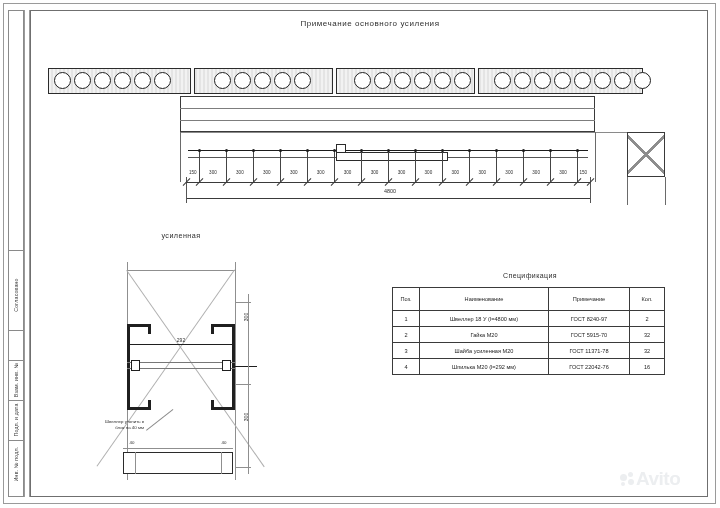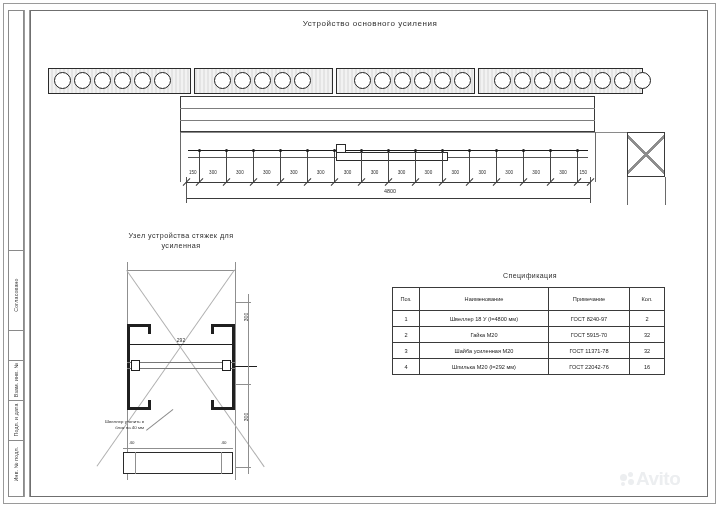--- a/index.html
+++ b/index.html
@@ -143,23 +143,22 @@
   <div class="tb-label" style="top:362px;height:36px;">
     <span>Взам. инв. №</span>
   </div>
   <div class="tb-label" style="top:402px;height:36px;">
     <span>Подп. и дата</span>
   </div>
   <div class="tb-label" style="top:444px;height:40px;">
     <span>Инв. № подл.</span>
   </div>
 
-  <div class="title-main">Устройство основного усиления</div>
+  <div class="title-main">Примечание основного усиления</div>
   <div class="title-detail">
-    <div>Узел устройства стяжек для</div>
     <div>усиленная</div>
   </div>
   <div class="title-spec">Спецификация</div>
 
   <div class="elev">
 
     <div class="slab"></div>
     <div class="slab-seam" style="left:150px;"></div>
     <div class="slab-seam" style="left:292px;"></div>
     <div class="slab-seam" style="left:434px;"></div>

